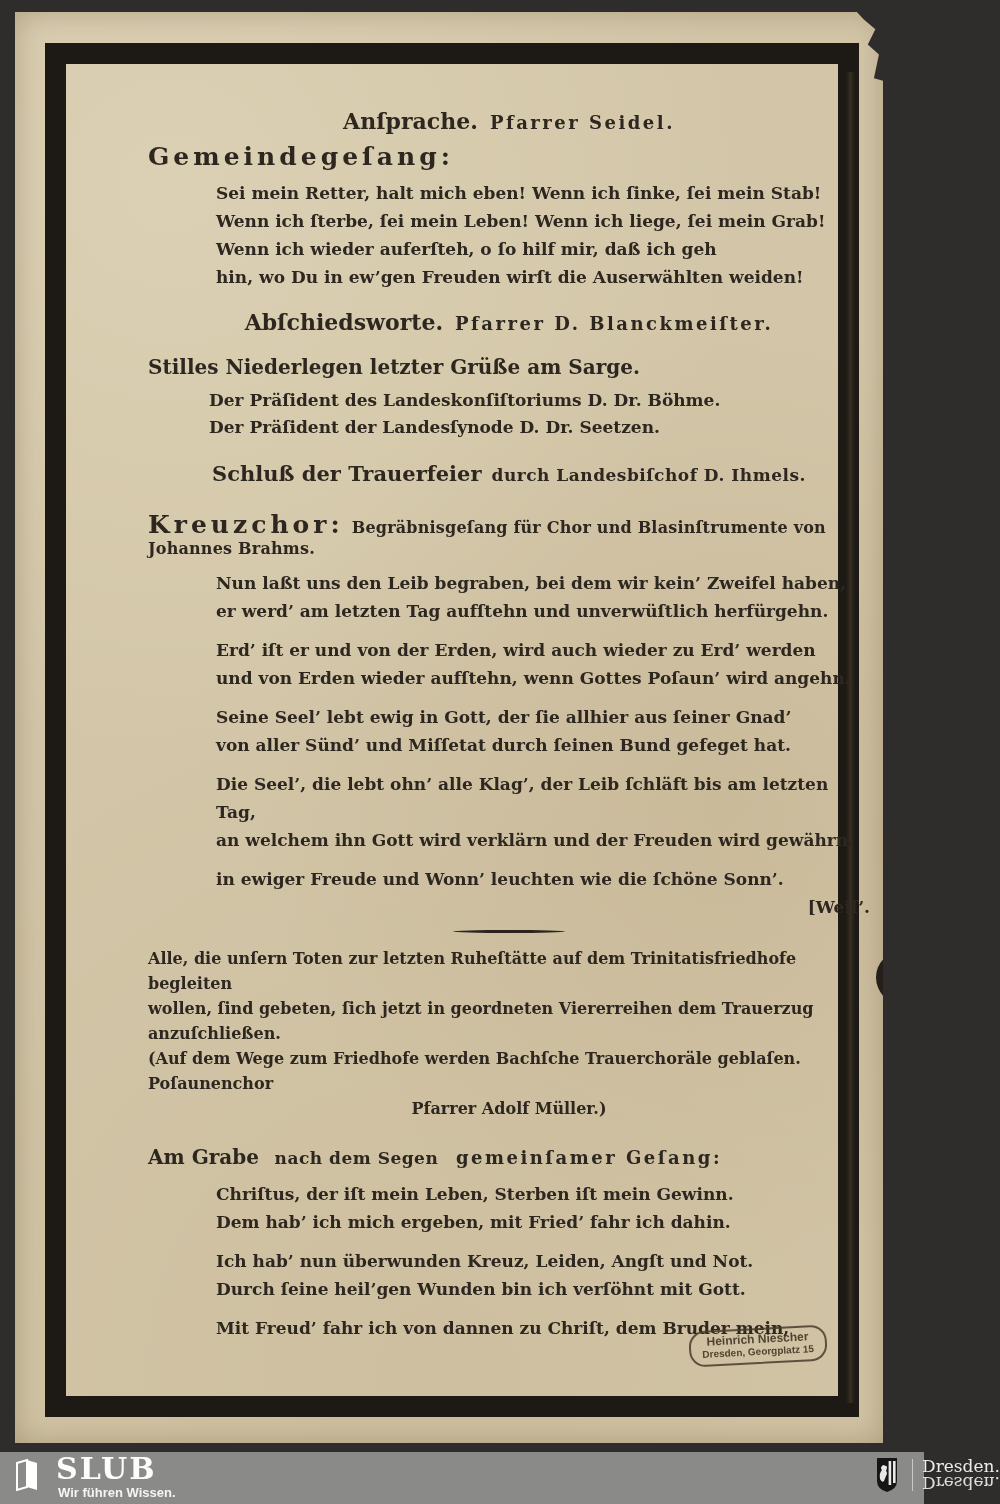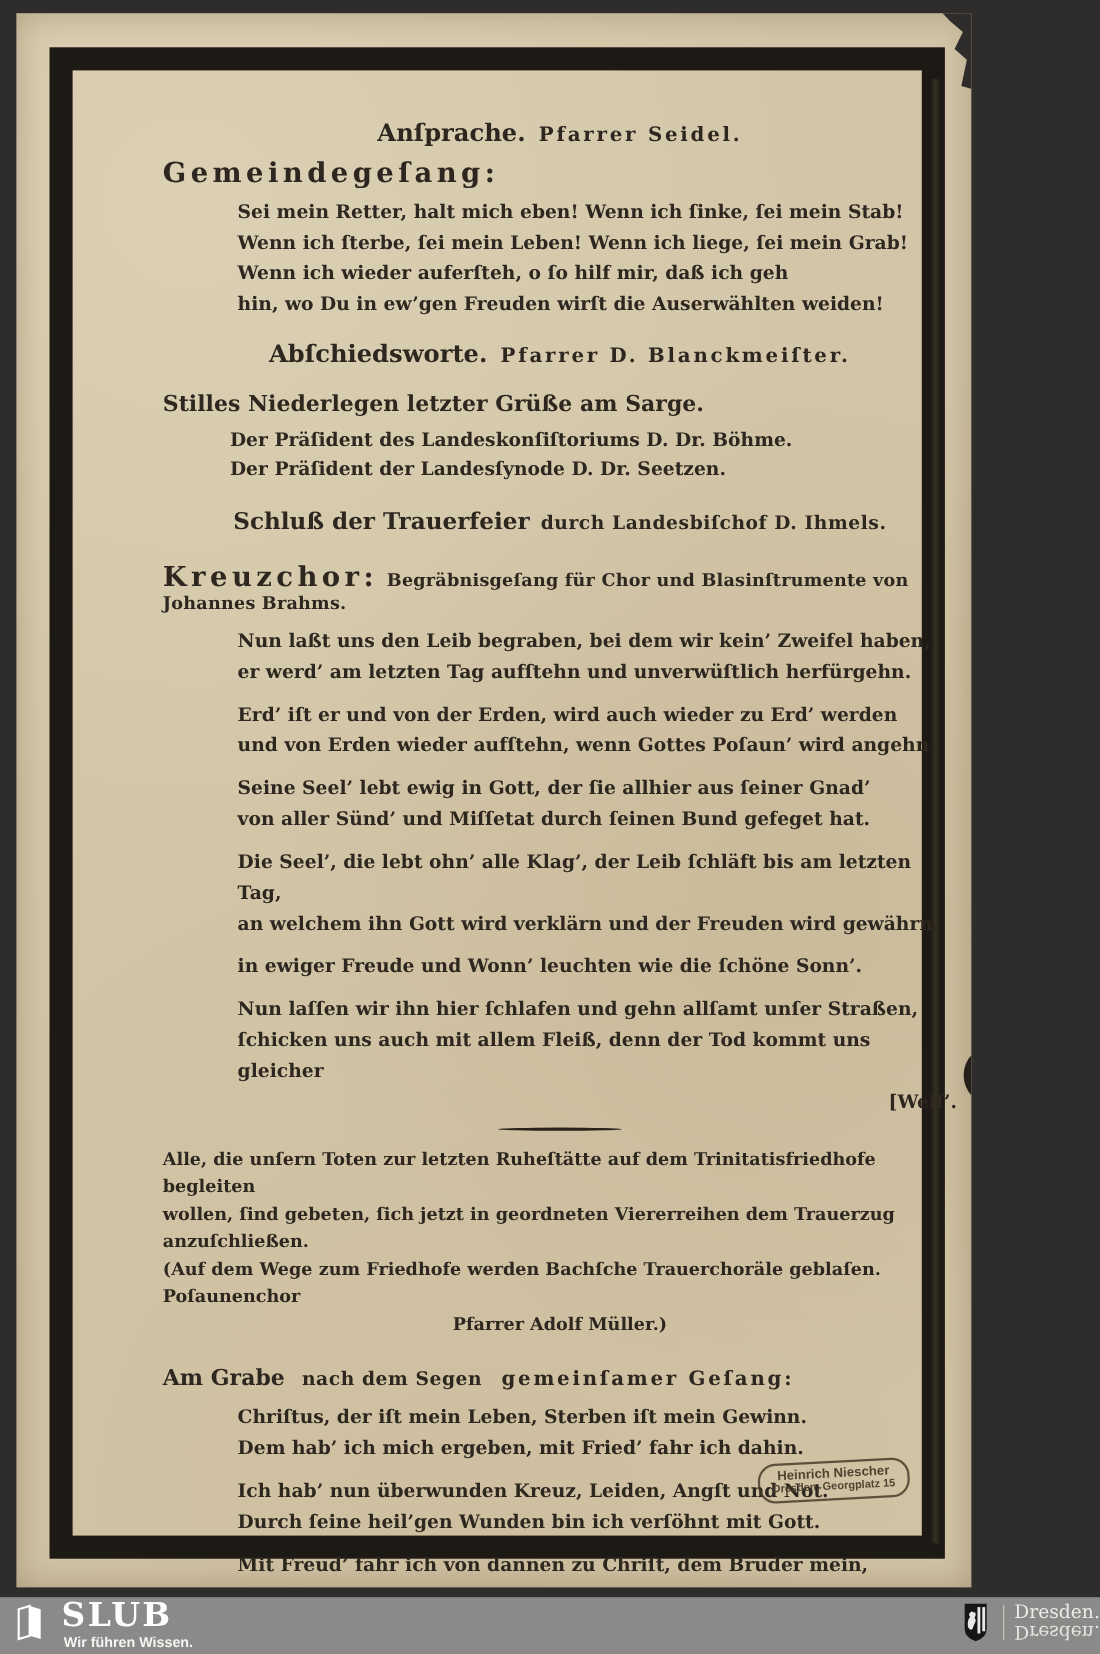--- a/index.html
+++ b/index.html
@@ -62,21 +62,21 @@
     position:absolute;right:56px;top:1316px;
     border:2px solid rgba(74,60,42,.85);border-radius:16px;
     padding:3px 11px 4px 11px;text-align:center;
     transform:rotate(-3deg);color:rgba(74,60,42,.95);
     font-family:"Liberation Sans",sans-serif;font-weight:700;
   }
   .stamp .l1{font-size:12px;line-height:13px;}
   .stamp .l2{font-size:10px;line-height:12px;}
   
   .footerbar{
-    position:absolute;left:0;top:1452px;width:1000px;height:52px;
+    position:absolute;left:0;top:1452px;width:924px;height:52px;
     background:#8a8a88;
   }
   .slub-logo{position:absolute;left:14px;top:5px;width:26px;height:36px;cursor:pointer;}
   .slub-word{
     position:absolute;left:56px;top:-1px;
     font-family:"DejaVu Serif",serif;font-weight:700;font-size:30px;
     letter-spacing:2px;color:#fdfdfc;cursor:pointer;
   }
   .slub-tag{
     position:absolute;left:58px;top:33px;
@@ -147,24 +147,20 @@
       <div class="couplet">
         <div class="verse">Seine Seel’ lebt ewig in Gott, der ſie allhier aus ſeiner Gnad’</div>
         <div class="verse">von aller Sünd’ und Miſſetat durch ſeinen Bund gefeget hat.</div>
       </div>
       <div class="couplet">
         <div class="verse">Die Seel’, die lebt ohn’ alle Klag’, der Leib ſchläft bis am letzten Tag,</div>
         <div class="verse">an welchem ihn Gott wird verklärn und der Freuden wird gewährn.</div>
       </div>
       <div class="couplet">
         <div class="verse">in ewiger Freude und Wonn’ leuchten wie die ſchöne Sonn’.</div>
-      </div>
-      <div class="couplet">
-        <div class="verse">Nun laſſen wir ihn hier ſchlafen und gehn allſamt unſer Straßen,</div>
-        <div class="verse">ſchicken uns auch mit allem Fleiß, denn der Tod kommt uns gleicher</div>
       </div>
       <div class="turnover">[Weiſ’.</div>
     </div>
 
     <div class="divider"></div>
 
     <div class="notice">
       <div>Alle, die unſern Toten zur letzten Ruheſtätte auf dem Trinitatisfriedhofe begleiten</div>
       <div>wollen, ſind gebeten, ſich jetzt in geordneten Viererreihen dem Trauerzug anzuſchließen.</div>
       <div>(Auf dem Wege zum Friedhofe werden Bachſche Trauerchoräle geblaſen.  Poſaunenchor</div>

